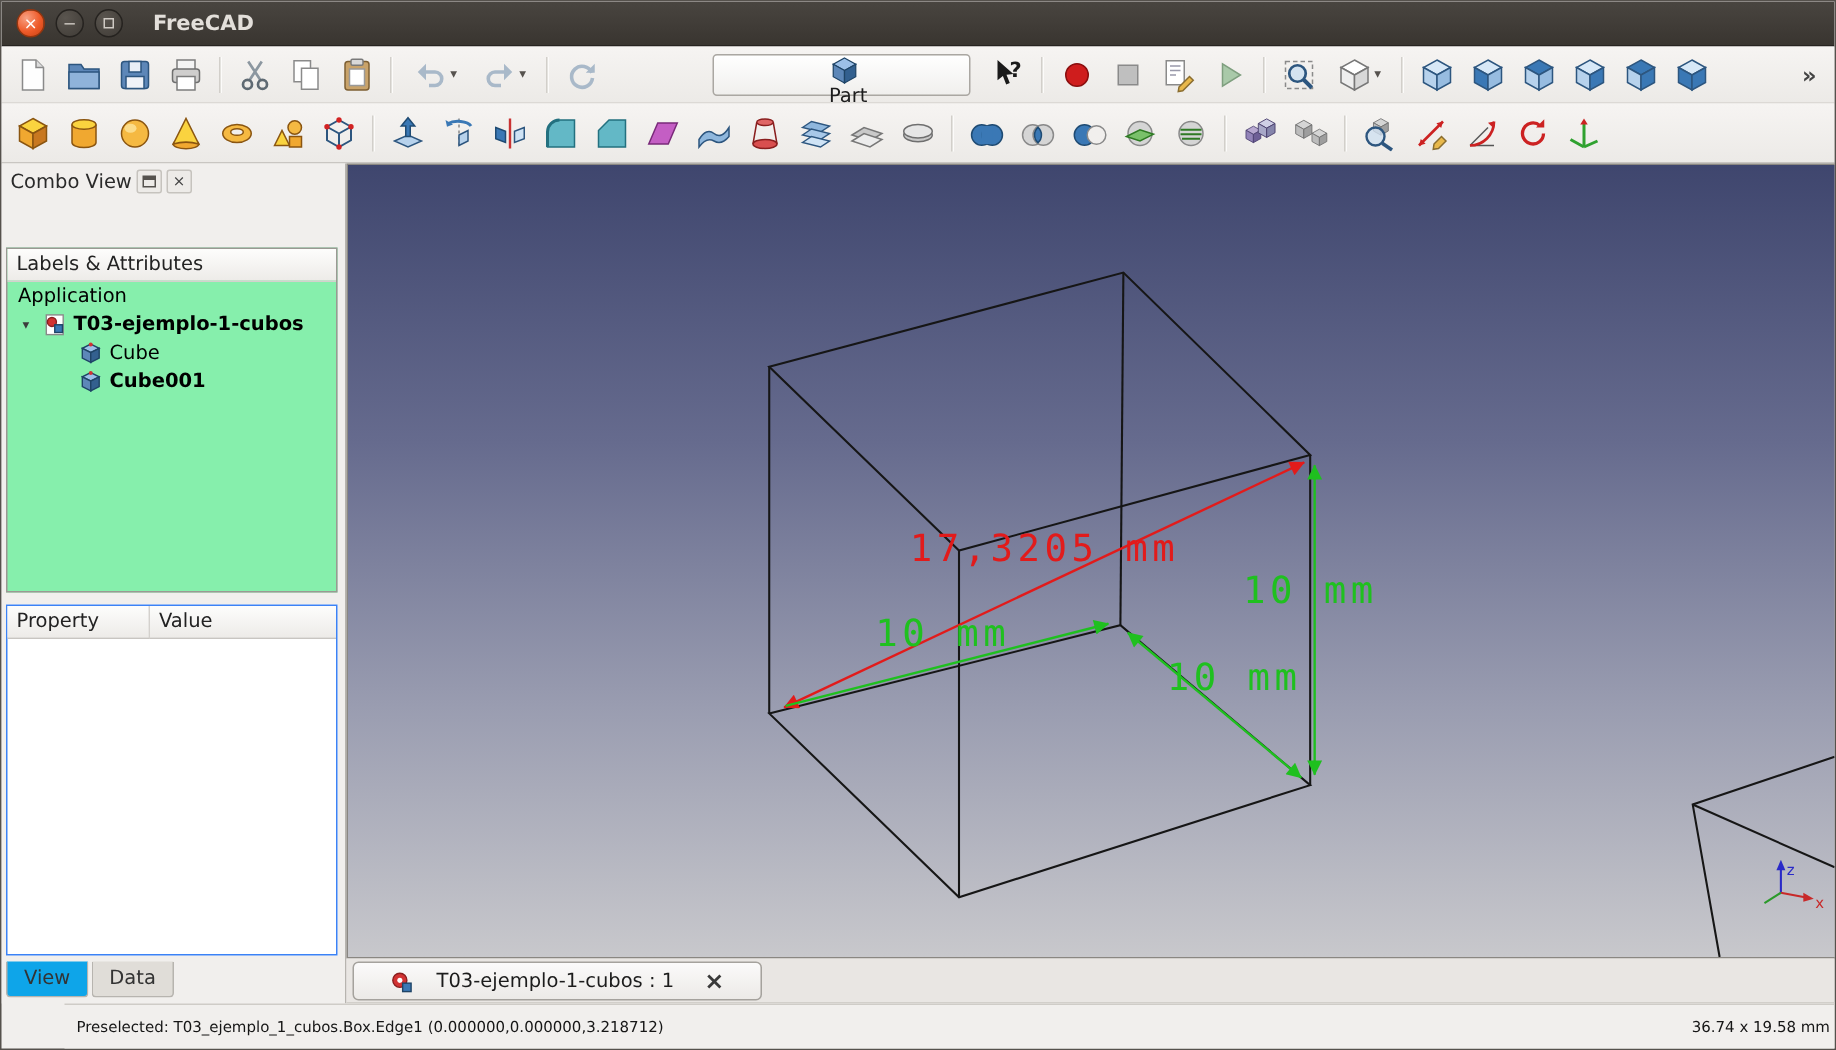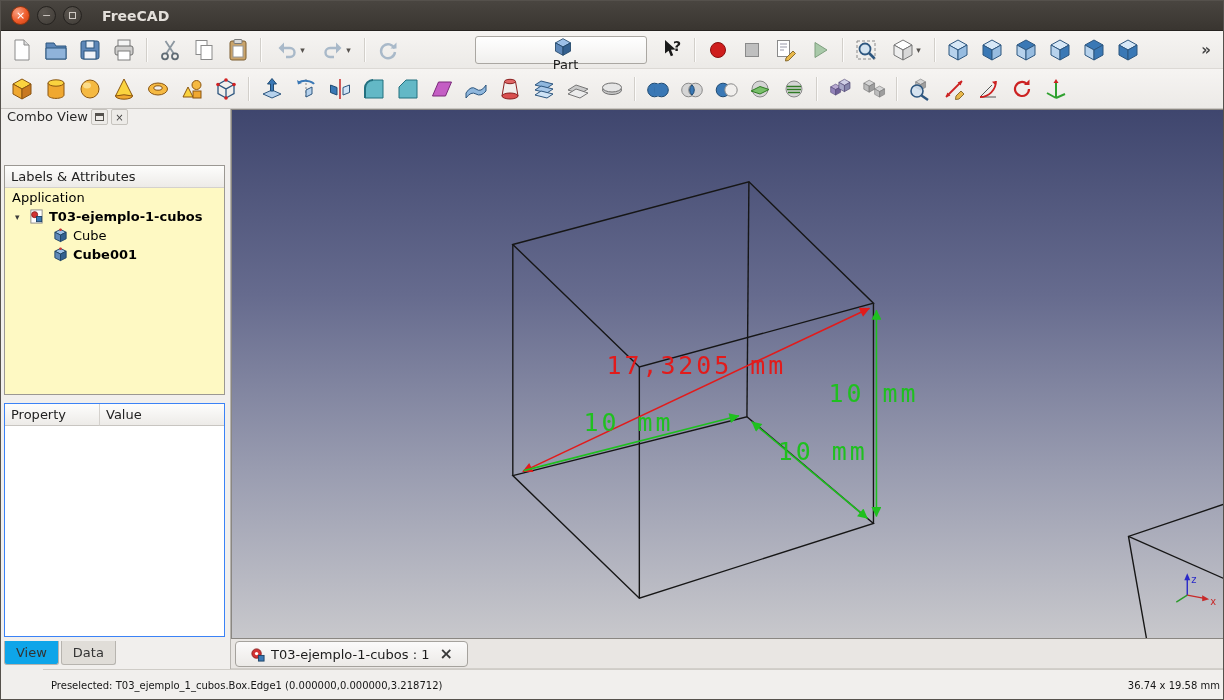--- a/index.html
+++ b/index.html
@@ -44,35 +44,35 @@
     margin:0 8px 0 70px; background:linear-gradient(#ffffff,#f0efed);
     border:1px solid #aaa7a2; border-radius:3px; padding:0 2px 0 5px;flex-direction:column; }
   #wb-combo .wb-icon svg { width:20px; height:20px; display:block; }
   .wb-label { margin-left:6px; color:#1c1c1c; }
   .wb-spin { margin-left:auto; display:flex; flex-direction:column; align-items:center;
     border-left:1px solid #c6c3bf; padding:0 4px; color:#55514c;
     font-size:7px; line-height:7px; }
   
   #combo-view { position:absolute; left:0; top:108px; width:230px; height:560px;
     background:#f1efed; border-right:1px solid #b7b4af; }
-  .panel-header { height:24px; display:flex; align-items:flex-start; padding:0 4px 0 6px; }
+  .panel-header { height:24px; display:flex; align-items:center; padding:0 4px 0 6px; }
   .panel-title { color:#2a2a2a; }
   .panel-btn { width:17px; height:16px; margin-left:3px; display:flex; align-items:center;
     justify-content:center; border:1px solid #c6c3be; border-radius:2px;
     background:#edebe8; font-size:10px; color:#444; }
   .panel-btn:first-of-type { margin-left:auto; }
   .float-glyph { width:9px; height:8px; border:1px solid #55524e; border-top:3px solid #55524e; display:block; }
   .panel-tabs { height:28px; display:flex; align-items:flex-end; padding-left:3px;
     border-bottom:1px solid #b7b4af; }
   .ptab { height:24px; padding:0 12px; display:flex; align-items:center;
     border:1px solid #b7b4af; border-bottom:none; border-radius:3px 3px 0 0;
     background:#e0ddd8; color:#333; margin-right:2px; }
   .ptab.active { background:#f7f6f4; height:27px; margin-bottom:-1px; }
   .tree-frame { position:absolute; left:3px; right:5px; top:56px; height:230px;
-    background:#fef9c3; border:1px solid #9b9893; }
+    background:#86efac; border:1px solid #9b9893; }
   .tree-header { height:22px; line-height:21px; padding-left:6px;
     background:linear-gradient(#fdfdfc,#edebe8); border-bottom:1px solid #d4d1cd; color:#222; }
   .tree-row { display:flex; align-items:center; height:19px; }
   .tree-row.root { padding-left:7px; }
   .tree-row.doc { padding-left:10px; }
   .tree-row.child { padding-left:48px; }
   .expander { width:14px; font-size:9px; color:#3c3c3c; }
   .ticon { display:flex; margin-right:5px; }
   .ticon svg { width:15px; height:15px; display:block; }
   .tree-label.bold { font-weight:bold; }
@@ -95,22 +95,22 @@
     border:1px solid #8a8782; cursor:crosshair; }
   #scene { width:100%; height:100%; display:block; }
   .dim { font-family:"DejaVu Sans Mono", monospace; font-size:25px; letter-spacing:3px; }
   .dim.red { fill:#e21b1b; }
   .dim.green { fill:#1fc01f; }
   .axl { font-size:10px; font-family:"DejaVu Sans", sans-serif; }
   
   #mdi-tabbar { position:absolute; left:230px; top:638px; width:994px; height:30px;
     background:#e9e6e3; border-bottom:1px solid #d2cfca; display:flex; align-items:flex-end;
     padding-left:4px; }
-  .doc-tab { height:26px; margin-bottom:1px; display:flex; align-items:center; gap:6px;
-    padding:0 14px; background:linear-gradient(#fbfafa,#eceae7);
+  .doc-tab { height:26px; margin-bottom:1px; display:flex; align-items:center; gap:16px;
+    padding:0 24px; background:linear-gradient(#fbfafa,#eceae7);
     border:1px solid #a5a29d; border-radius:4px; color:#1c1c1c; }
   .doc-tab .dticon svg { width:15px; height:15px; display:block; }
   .doc-tab-close { font-weight:900; font-size:16px; color:#3a3a3a; margin-left:4px; line-height:1; }
   
   #statusbar { position:absolute; left:0; top:668px; width:100%; height:32px;
     background:#f1efed; border-top:1px solid #cfccc7;
     display:flex; align-items:center; padding:0 45px 0 8px; font-size:10px; color:#161616;margin-left:42px; }
   #status-right { margin-left:auto; }
 </style>
 </head>

